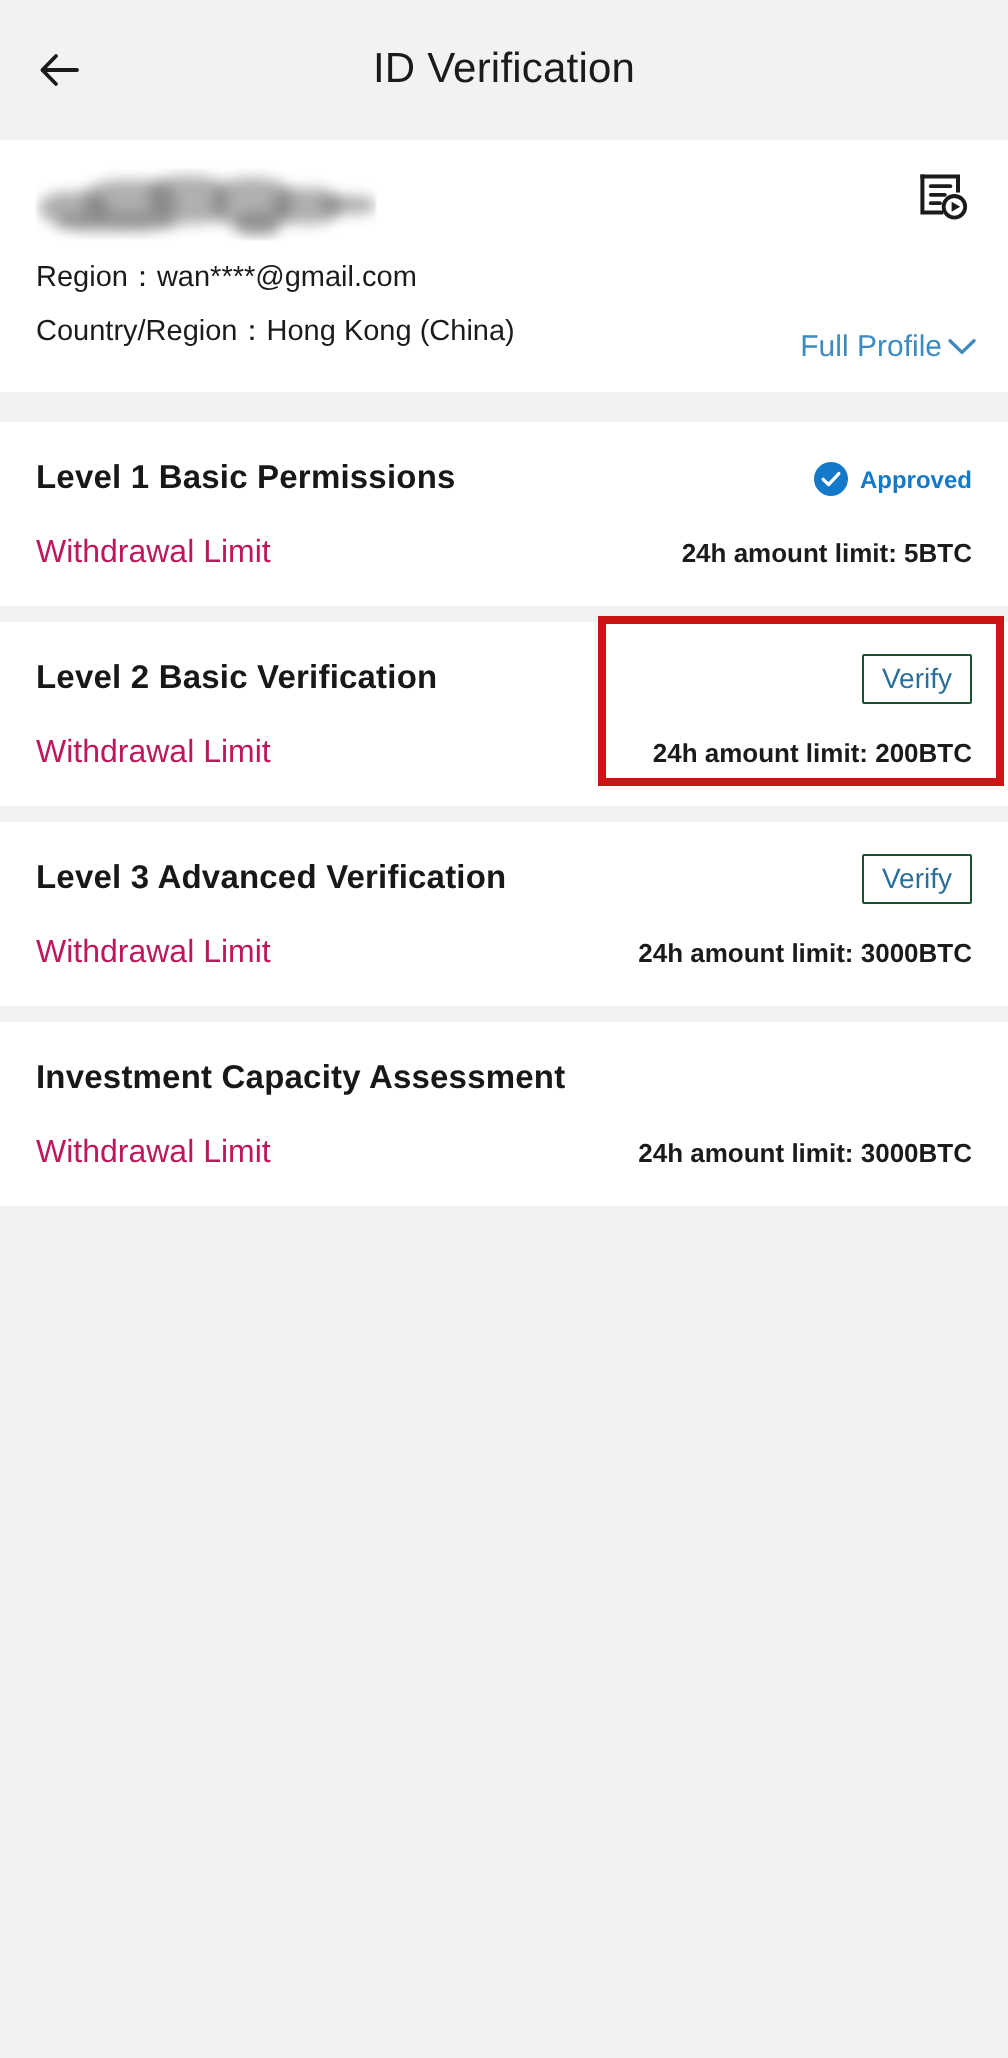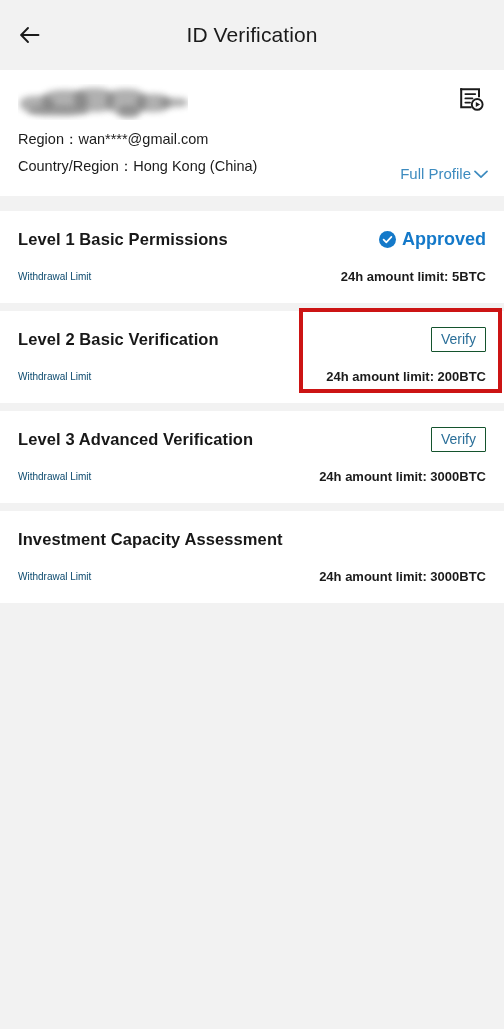--- a/index.html
+++ b/index.html
@@ -128,35 +128,35 @@
     letter-spacing: .1px;
   }
   .level-row-bottom {
     display: flex;
     align-items: center;
     justify-content: space-between;
     margin-top: 14px;
     min-height: 20px;
   }
   .withdrawal-label {
-    font-size: 10px;
-    color: #0c4a6e;
+    font-size: 16px;
+    color: #be185d;
   }
   .limit-text {
     font-size: 13px;
     color: #1b1b1b;
     font-weight: 700;
   }
 
   .status-approved {
     display: flex;
     align-items: center;
     gap: 6px;
     color: #1479c9;
-    font-size: 18px;
+    font-size: 12px;
     font-weight: 700;
   }
   .check-circle {
     width: 17px;
     height: 17px;
     display: block;
   }
 
   .verify-btn {
     border: 1px solid #14532d;

